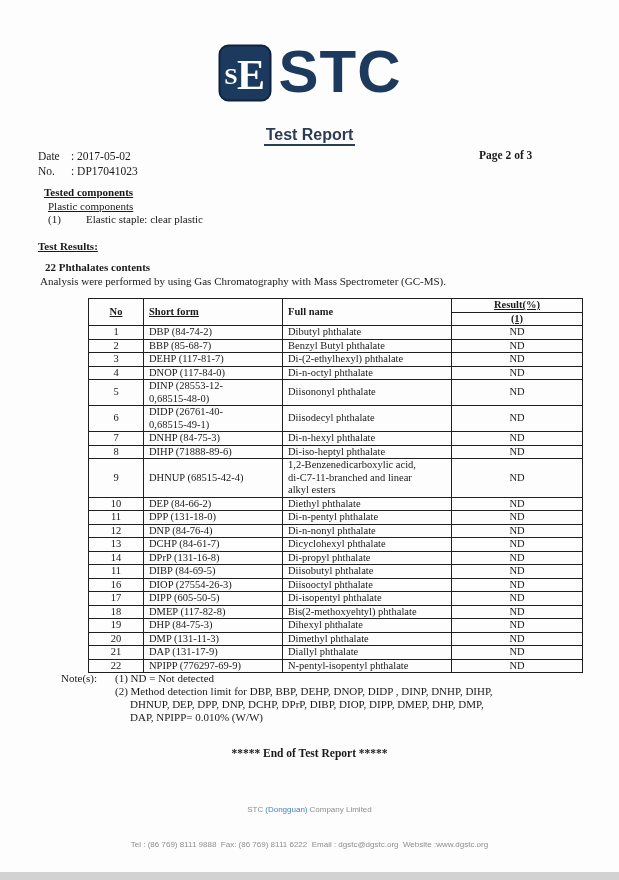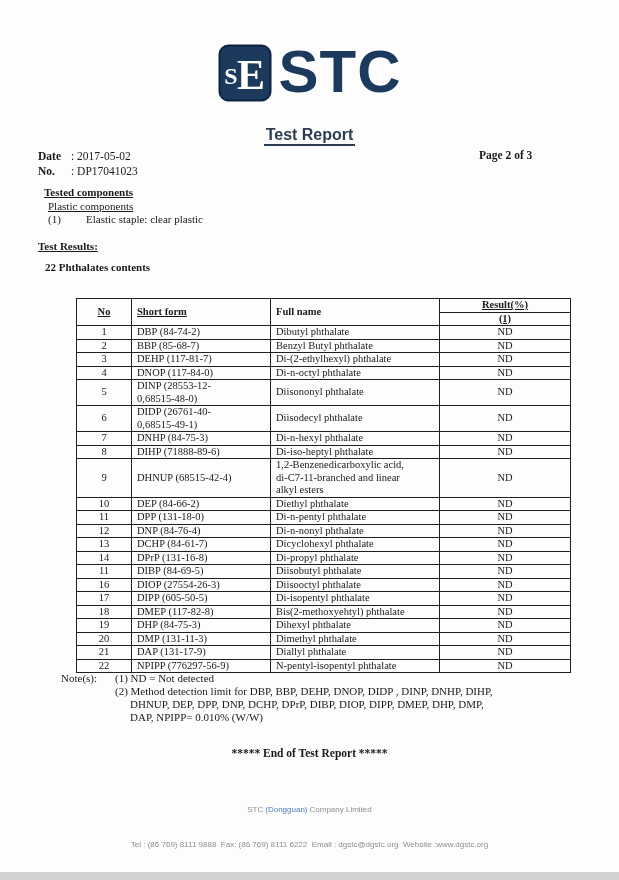--- a/index.html
+++ b/index.html
@@ -24,37 +24,37 @@
   .report-title {
     position:absolute; top:126px; left:0; width:100%; text-align:center;
     font-family:"Liberation Sans", sans-serif; font-weight:bold; font-size:16px;
     color:#2c3c52;
   }
   .report-title span { border-bottom:2px solid #2c3c52; padding:0 2px 1px 2px; }
 
   
   .meta { position:absolute; top:149px; left:38px; font-size:11.5px; line-height:14.5px; }
   .meta-row { display:flex; }
-  .meta-label { font-weight:bold; width:33px; }
+  .meta-label { font-weight:normal; width:33px; }
   .page-indicator { position:absolute; top:149px; left:479px; font-size:11.5px; font-weight:bold; }
 
   
   .tested { position:absolute; top:186px; left:44px; font-size:11px; line-height:13.5px; }
   .tested-heading { font-weight:bold; text-decoration:underline; }
   .material-heading { text-decoration:underline; margin-left:4px; }
   .component-item { margin-left:4px; display:flex; }
   .component-index { width:38px; }
 
   .test-results-heading { position:absolute; top:240px; left:38px; font-size:11px; font-weight:bold; text-decoration:underline; }
 
   .section-heading { position:absolute; top:261px; left:45px; font-size:11px; font-weight:bold; }
   .section-description { position:absolute; top:275px; left:40px; font-size:11px; }
 
   
-  .results-table { position:absolute; top:298px; left:76px; border-collapse:collapse; table-layout:fixed;border-radius:22px; }
+  .results-table { position:absolute; top:298px; left:88px; border-collapse:collapse; table-layout:fixed;border-radius:22px; }
   .results-table th, .results-table td {
     border:1px solid #1f1f1f; padding:0 5px; font-size:10.5px; line-height:12.5px;
     vertical-align:middle; white-space:pre-line;
   }
   .results-table td { height:12px; }
   .col-no { width:44px; text-align:center; }
   .col-short { width:128px; text-align:left; }
   .col-full { width:158px; text-align:left; }
   .col-result { width:120px; text-align:center; }
   .results-table thead th { font-weight:bold; height:12px; }
@@ -112,20 +112,21 @@
     <div class="material-heading">Plastic components</div>
     <div class="component-item">
       <span class="component-index">(1)</span>
       <span>Elastic staple: clear plastic</span>
     </div>
   </div>
 
   <div class="test-results-heading">Test Results:</div>
 
   <div class="section-heading">22 Phthalates contents</div>
+  <div class="section-description">Analysis were performed by using Gas Chromatography with Mass Spectrometer (GC-MS).</div>
 
   <table class="results-table">
     <thead>
       <tr>
         <th class="col-no" rowspan="2"><span class="u">No</span></th>
         <th class="col-short" rowspan="2"><span class="u">Short form</span></th>
         <th class="col-full" rowspan="2"><span>Full name</span></th>
         <th class="col-result"><span class="u">Result(%)</span></th>
       </tr>
       <tr>
@@ -258,21 +259,21 @@
           <td class="col-result">ND</td>
         </tr>
         <tr>
           <td class="col-no">21</td>
           <td class="col-short">DAP (131-17-9)</td>
           <td class="col-full">Diallyl phthalate</td>
           <td class="col-result">ND</td>
         </tr>
         <tr>
           <td class="col-no">22</td>
-          <td class="col-short">NPIPP (776297-56-9)</td>
+          <td class="col-short">NPIPP (776297-69-9)</td>
           <td class="col-full">N-pentyl-isopentyl phthalate</td>
           <td class="col-result">ND</td>
         </tr>
       </tbody>
   </table>
 
   <div class="notes">
     <div class="notes-label">Note(s):</div>
     <div class="notes-list">
         <div class="note-item">(1) ND = Not detected</div>

